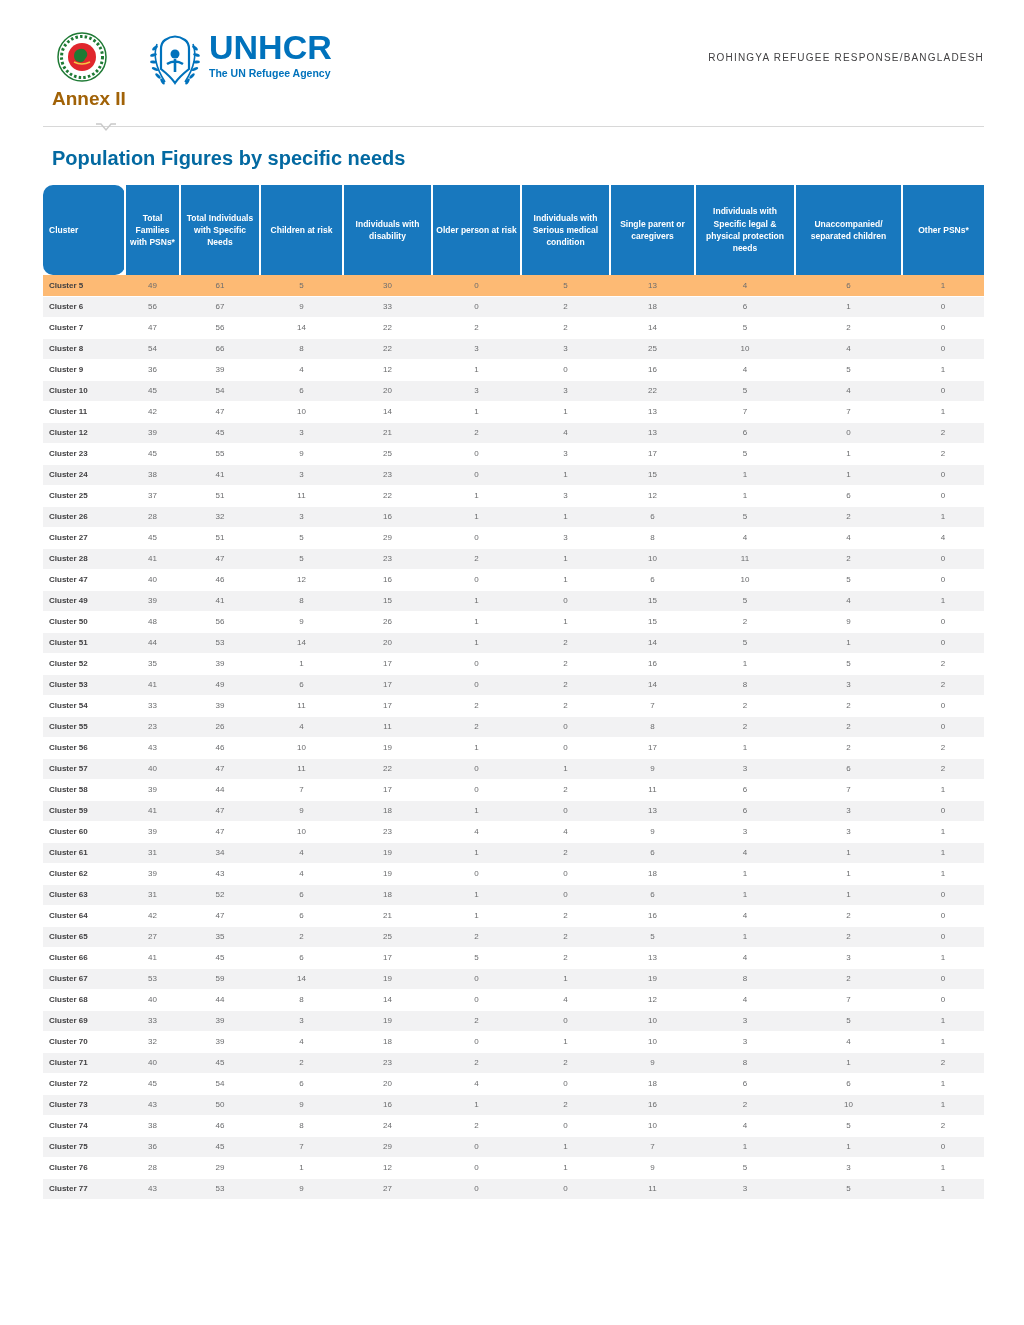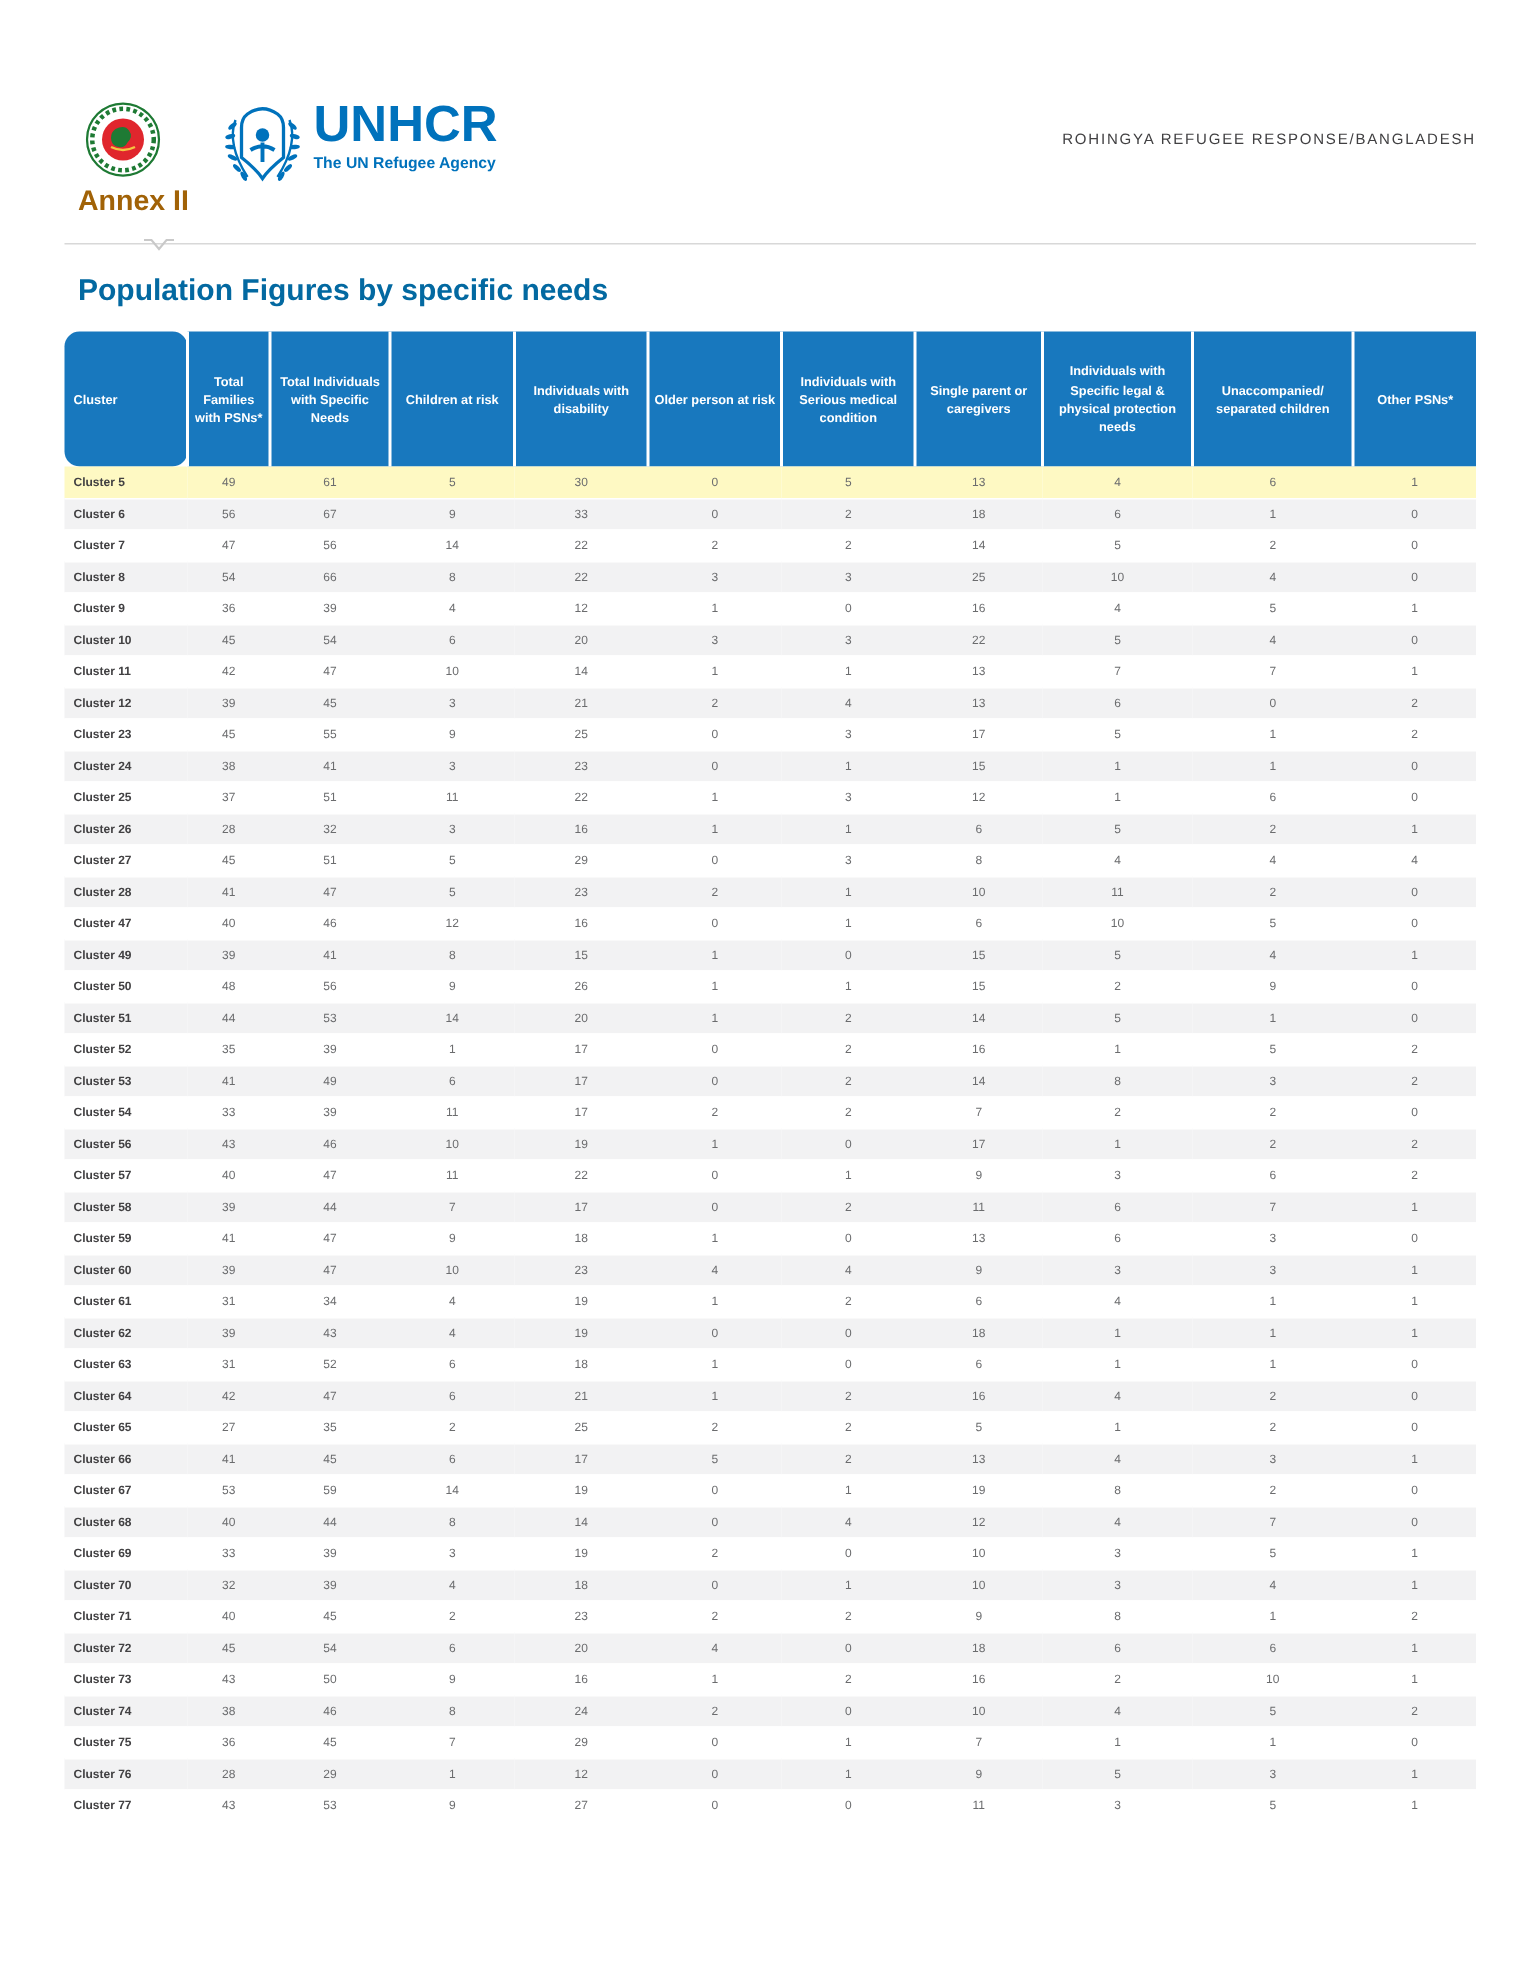--- a/index.html
+++ b/index.html
@@ -3,21 +3,21 @@
 <meta charset="utf-8">
 <style>
   * { margin: 0; padding: 0; box-sizing: border-box; }
   html, body { background: #ffffff; }
   body {
     width: 1024px; height: 1325px;
     position: relative;
     font-family: "Liberation Sans", sans-serif;
     color: #414042;
   }
-  .page { position: absolute; inset: 0; background: #ffffff; margin-top: 36px; }
+  .page { position: absolute; inset: 0; background: #ffffff; }
 
   
   .logo-band { position: absolute; top: 30px; left: 57px; right: 40px; height: 60px; }
   .bd-emblem { position: absolute; left: 0; top: 2px; width: 50px; height: 50px; }
   .unhcr-logo { position: absolute; left: 90px; top: 0; height: 58px; display: flex; align-items: flex-start; }
   .unhcr-mark { width: 56px; height: 58px; }
   .unhcr-wordmark { margin-left: 6px; display: flex; flex-direction: column; }
   .unhcr-title {
     font-size: 34px; font-weight: bold; color: #0072bc;
     letter-spacing: 0px; line-height: 1.05;
@@ -60,21 +60,21 @@
     text-align: center; vertical-align: middle;
     height: 21px; padding: 0 2px;
     border-bottom: 1px solid #ffffff;
   }
   table.psn tbody td.cluster-cell {
     text-align: left; padding-left: 6px;
     font-weight: bold; color: #414042; font-size: 8px;
   }
   table.psn tbody tr:nth-child(even) { background: #f2f2f3; }
   table.psn tbody tr:nth-child(odd) { background: #ffffff; }
-  table.psn tbody tr:first-child { background: #fef9c3; }
+  table.psn tbody tr:first-child { background: #fdba74; }
 </style>
 </head>
 <body>
 
 <div class="page">
 
   <div class="logo-band">
 
     <svg class="bd-emblem" viewBox="0 0 50 50">
       <circle cx="25" cy="25" r="24" fill="#ffffff" stroke="#1e7a34" stroke-width="1.5"></circle>
@@ -429,20 +429,33 @@
             <td>11</td>
             <td>17</td>
             <td>2</td>
             <td>2</td>
             <td>7</td>
             <td>2</td>
             <td>2</td>
             <td>0</td>
           </tr>
           <tr>
+            <td class="cluster-cell">Cluster 55</td>
+            <td>23</td>
+            <td>26</td>
+            <td>4</td>
+            <td>11</td>
+            <td>2</td>
+            <td>0</td>
+            <td>8</td>
+            <td>2</td>
+            <td>2</td>
+            <td>0</td>
+          </tr>
+          <tr>
             <td class="cluster-cell">Cluster 56</td>
             <td>43</td>
             <td>46</td>
             <td>10</td>
             <td>19</td>
             <td>1</td>
             <td>0</td>
             <td>17</td>
             <td>1</td>
             <td>2</td>

